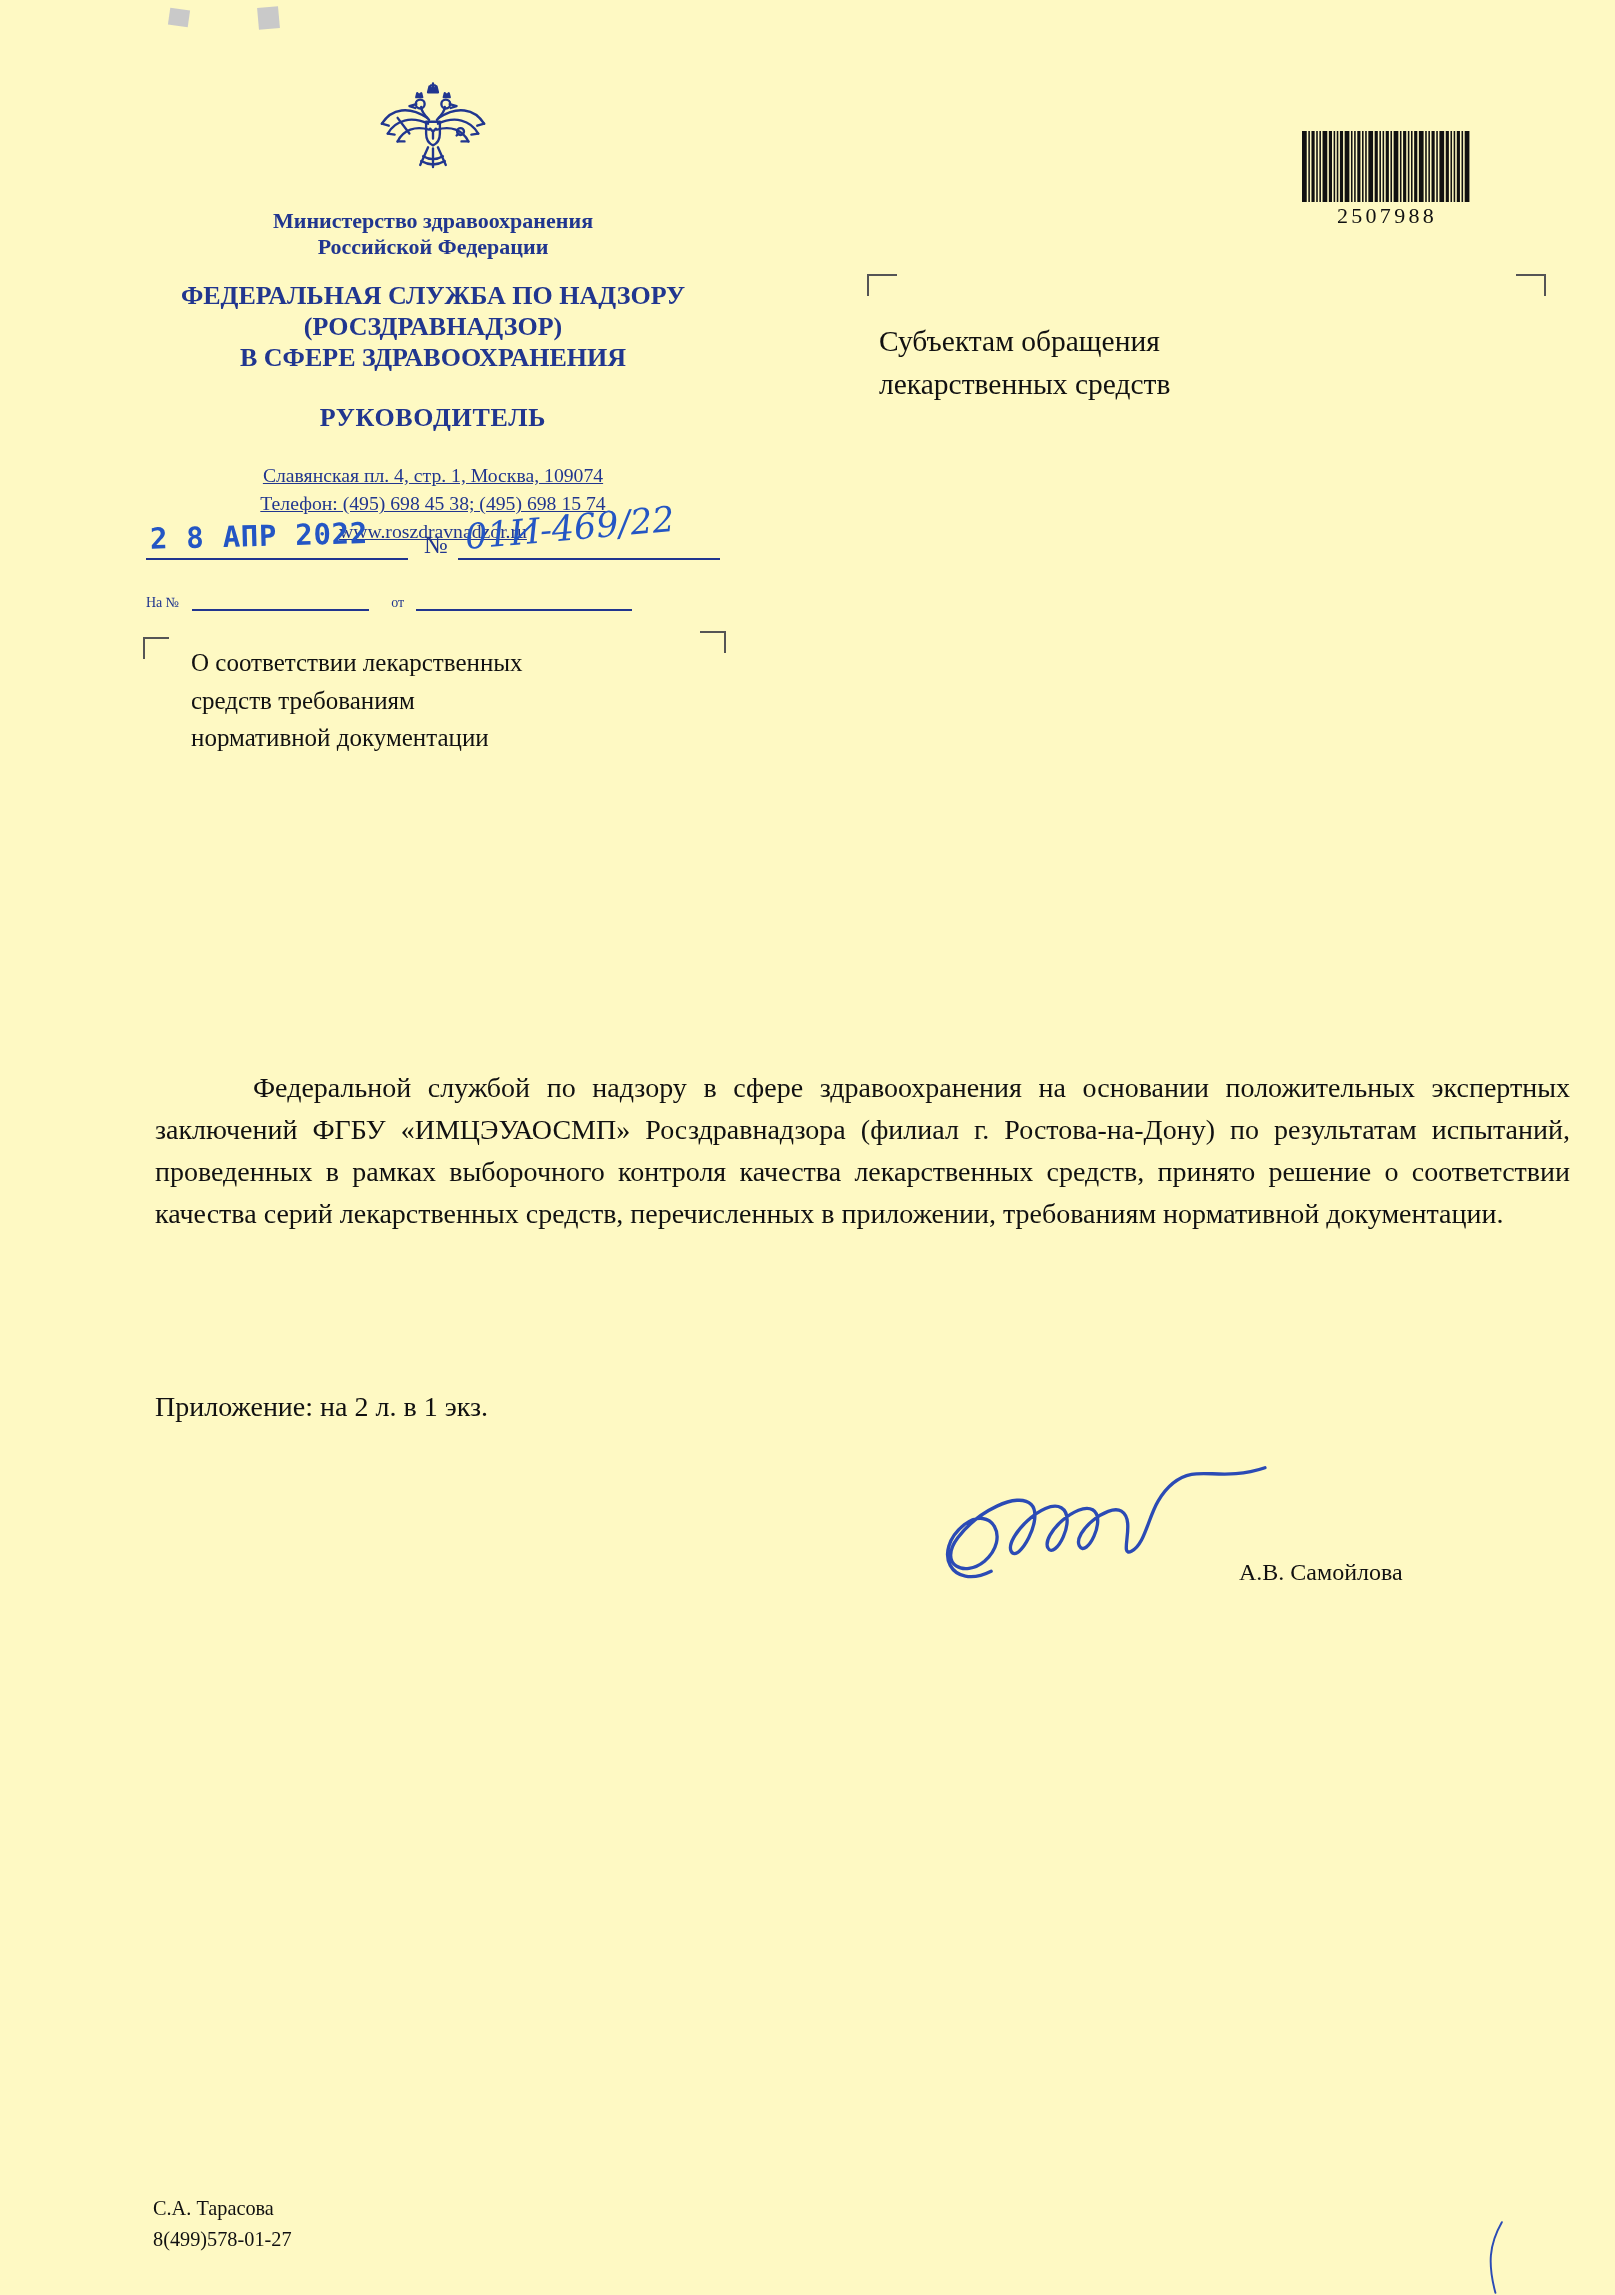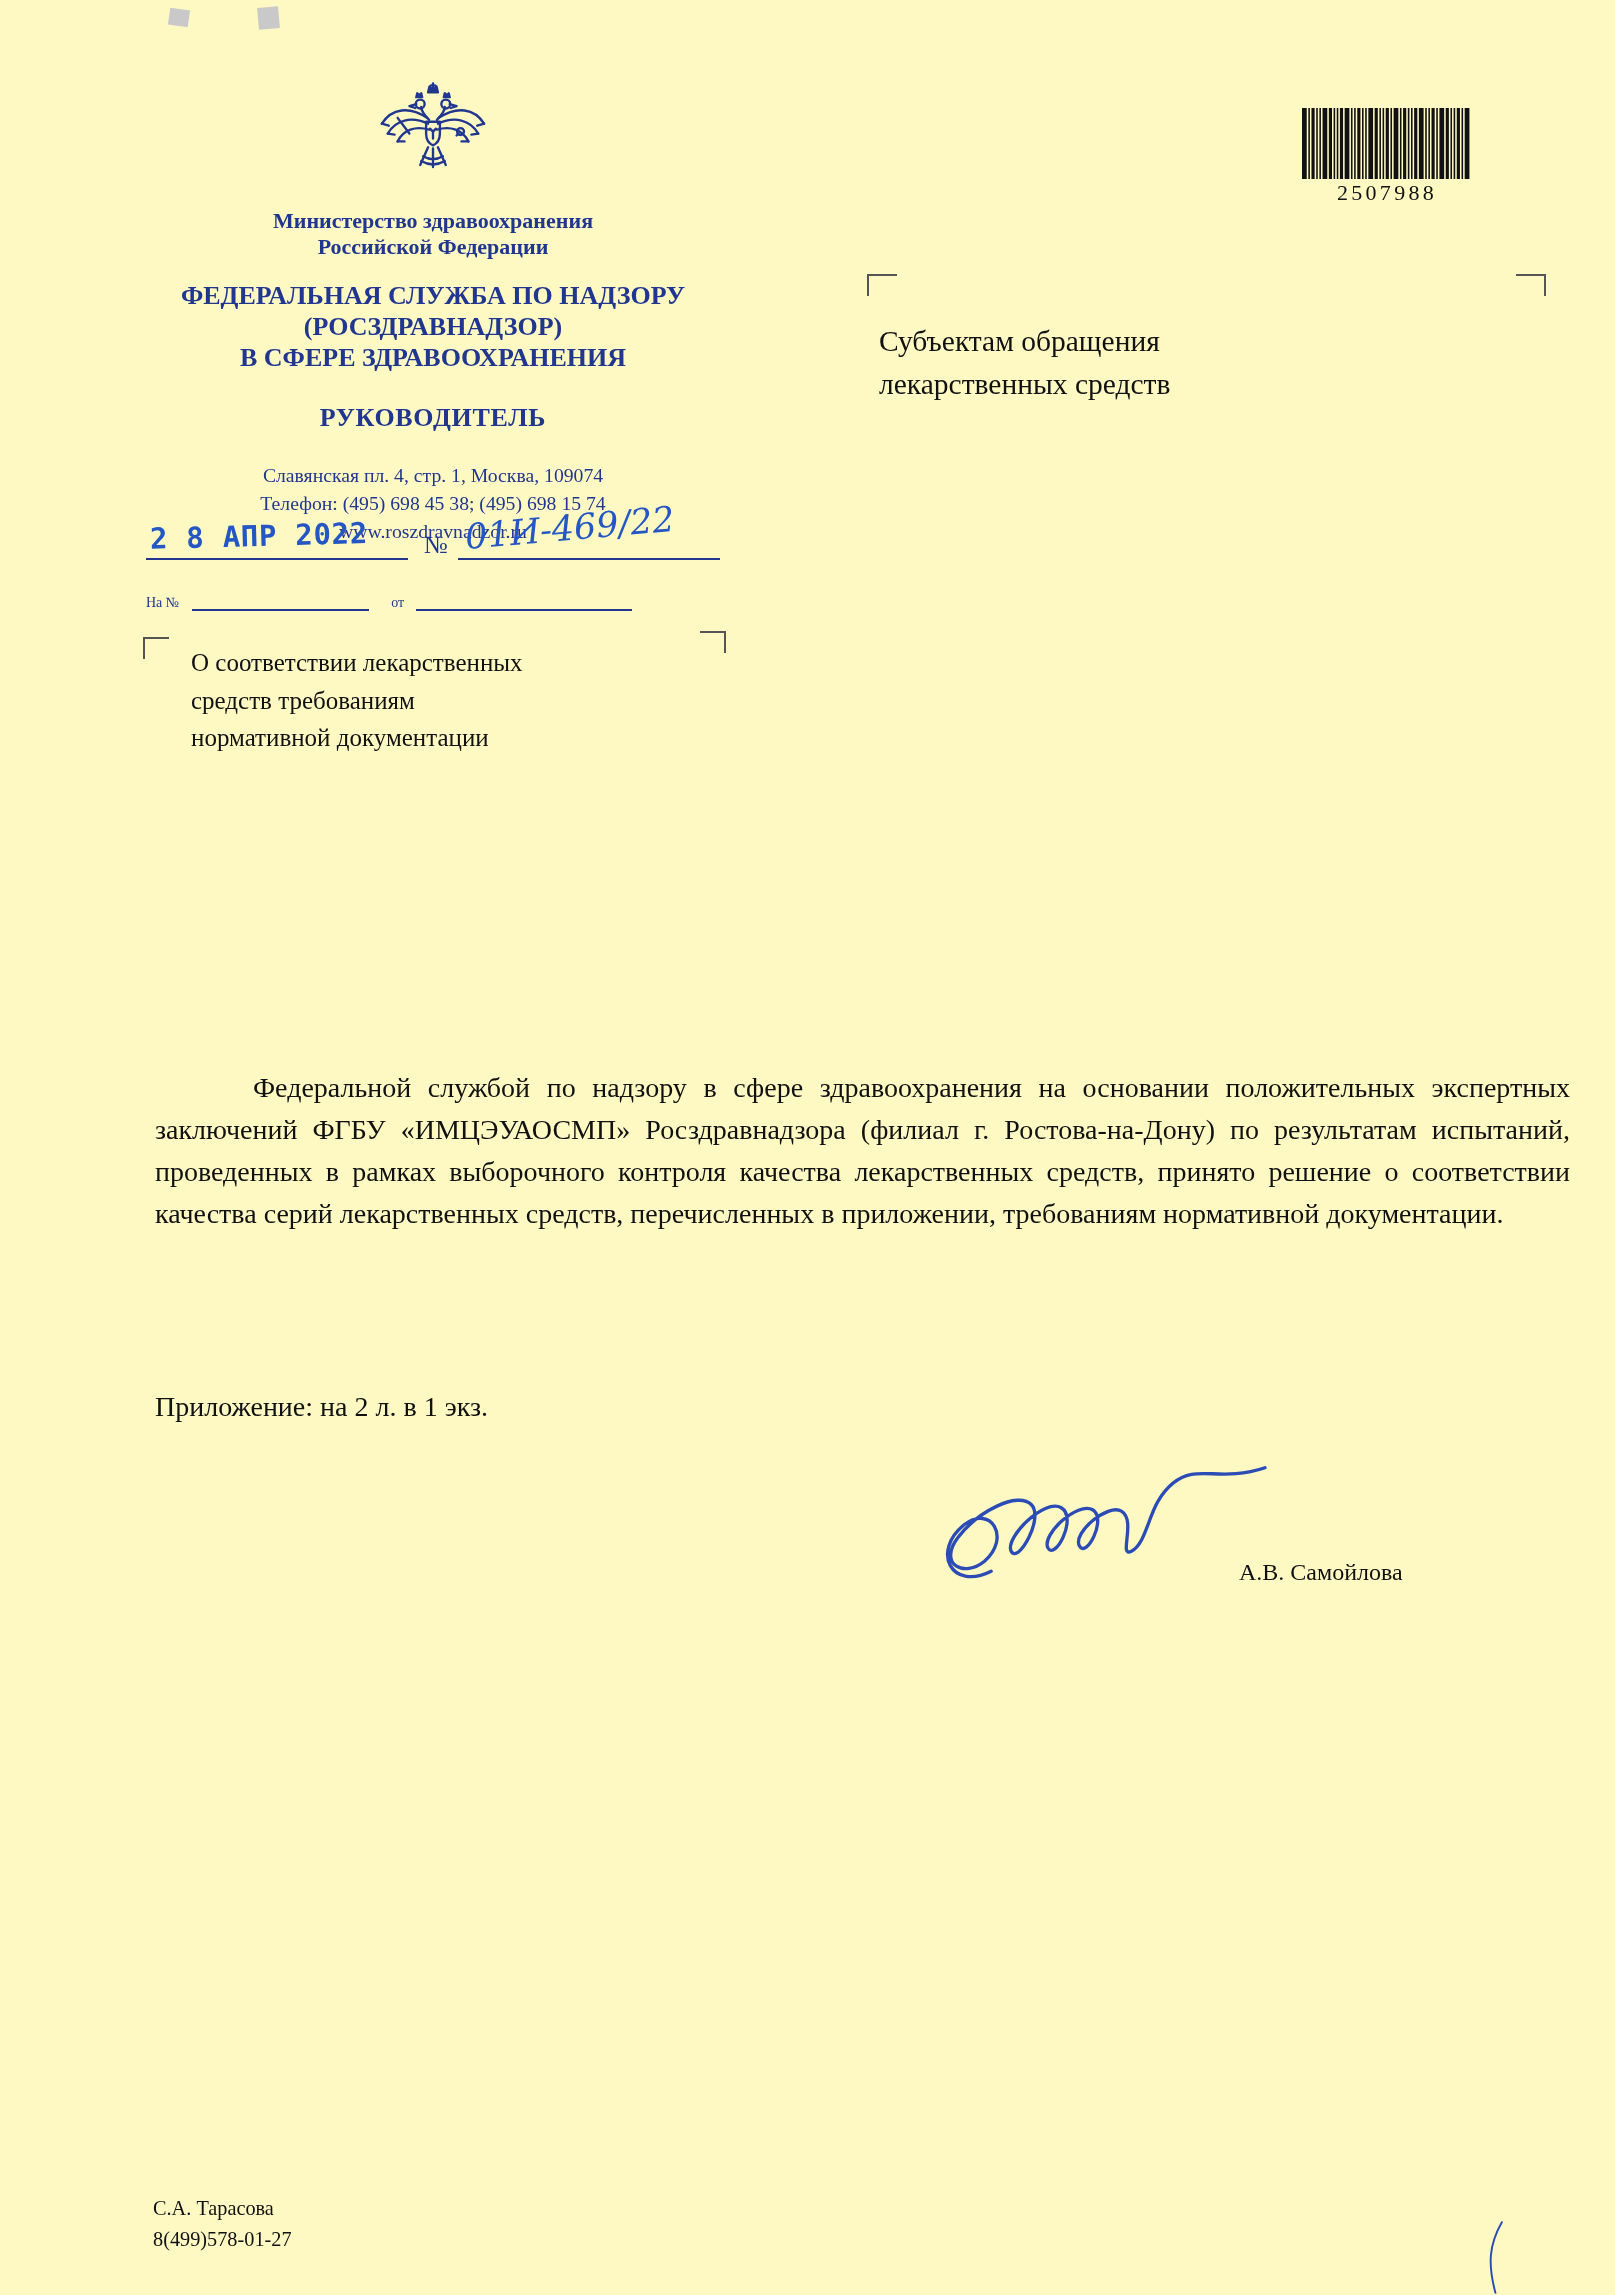--- a/index.html
+++ b/index.html
@@ -19,21 +19,21 @@
 
   
   .header-left{
     position:absolute;left:138px;top:0;width:590px;
     text-align:center;color:#21368f;
   }
   .emblem{margin:76px auto 9.2px;width:118px;height:123px;}
   .ministry{font-size:22px;font-weight:bold;line-height:1.18;}
   .service{font-size:26px;font-weight:bold;line-height:1.2;margin-top:19.7px;}
   .role{font-size:26px;font-weight:bold;margin-top:30px;letter-spacing:0.7px;}
-  .addr{font-size:19.7px;margin-top:29px;line-height:1.42;}
+  .addr{font-size:19.7px;margin-top:29px;line-height:1.42;text-decoration:underline;}
 
   
   .ref-row1{position:absolute;left:146px;top:515px;display:flex;align-items:flex-end;}
   .seg{border-bottom:2px solid #21368f;position:relative;height:43px;}
   .stamp-seg{width:262px;}
   .stamp-text{
     position:absolute;left:3.9px;bottom:5.2px;white-space:nowrap;
     font-family:"DejaVu Sans Mono",monospace;font-weight:bold;
     font-size:29px;letter-spacing:0.7px;color:#2456c4;transform:rotate(-1.5deg);
   }
@@ -64,21 +64,21 @@
 
   
   .addressee-corner-left{left:867px;top:274px;width:27.5px;height:19.7px;}
   .addressee-corner-right{left:1516px;top:274px;width:27.5px;height:19.7px;}
   .addressee{
     position:absolute;left:879px;top:320px;width:656px;
     text-align:left;font-size:29.5px;line-height:1.45;color:#111;
   }
 
   
-  .barcode-wrap{position:absolute;left:1302px;top:108px;width:170px;text-align:center;}
+  .barcode-wrap{position:absolute;left:1302px;top:131px;width:170px;text-align:center;}
   .barcode-wrap svg{display:block;width:169px;height:71px;}
   .barcode-number{font-size:22px;letter-spacing:3.3px;color:#111;margin-top:1.3px;}
 
   
   .body-par{
     position:absolute;left:155px;top:1067px;width:1415px;
     font-size:28px;line-height:1.5;text-align:justify;text-indent:98px;color:#111;
   }
   .attachment{
     position:absolute;left:155px;top:1391px;font-size:28px;color:#111;

